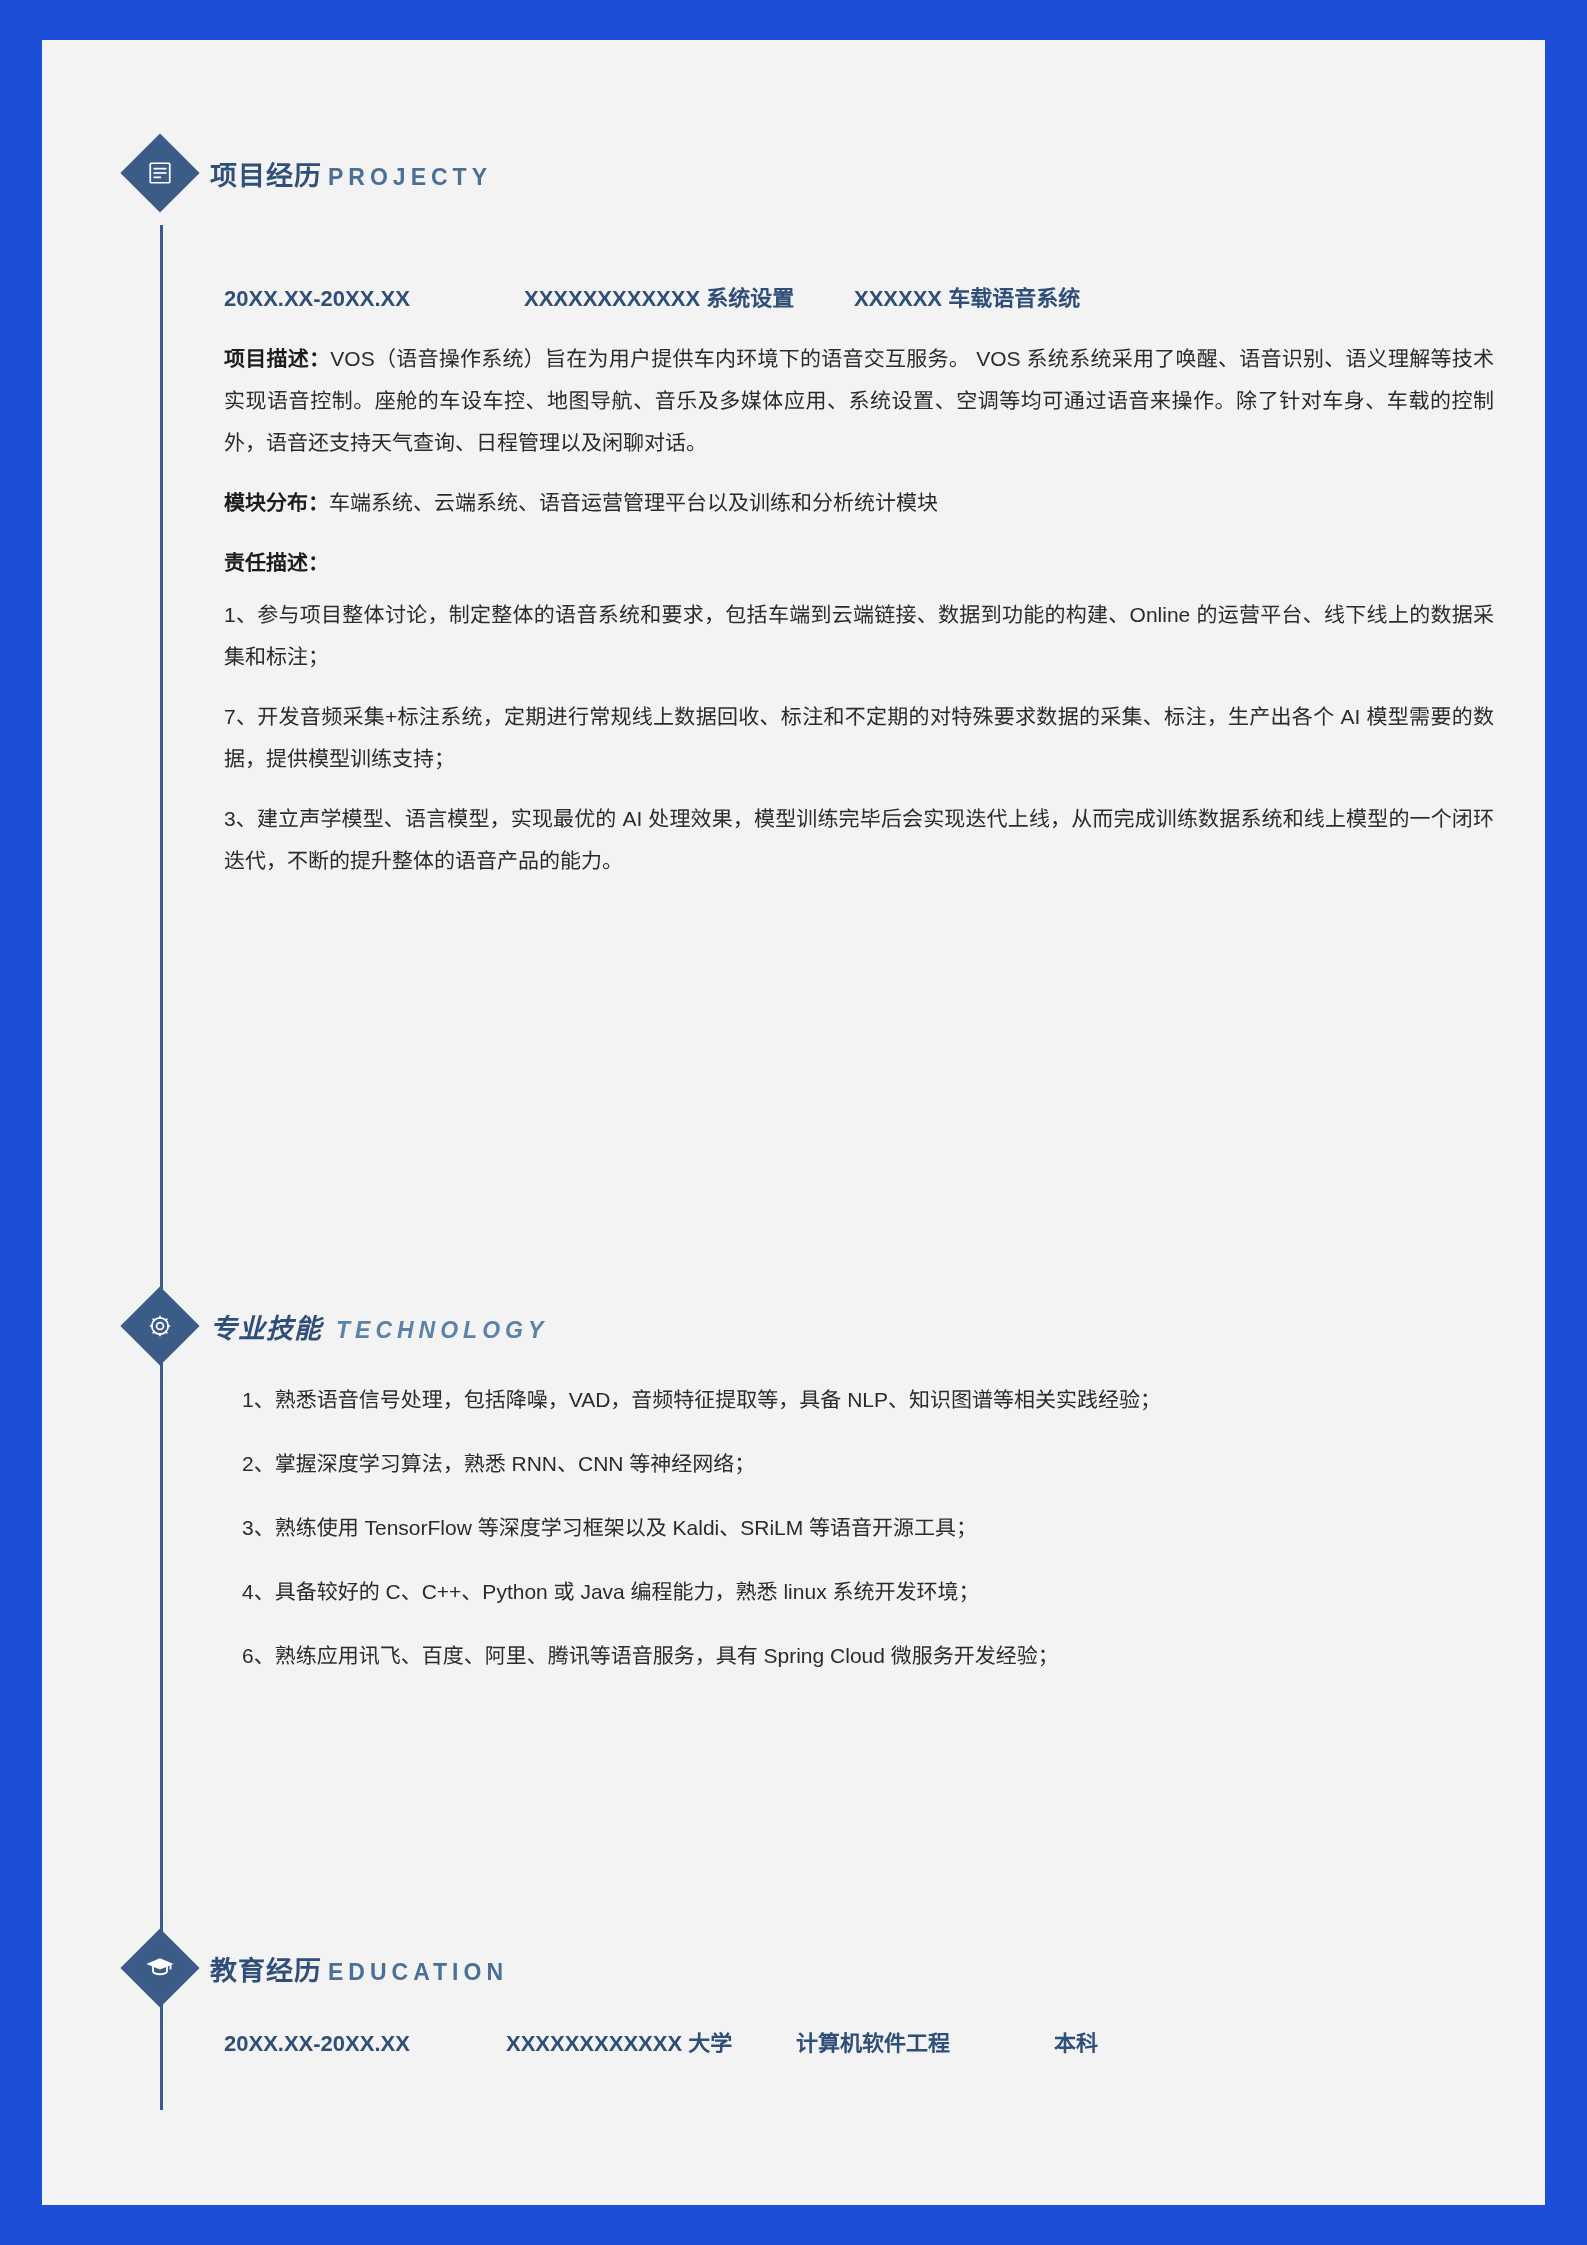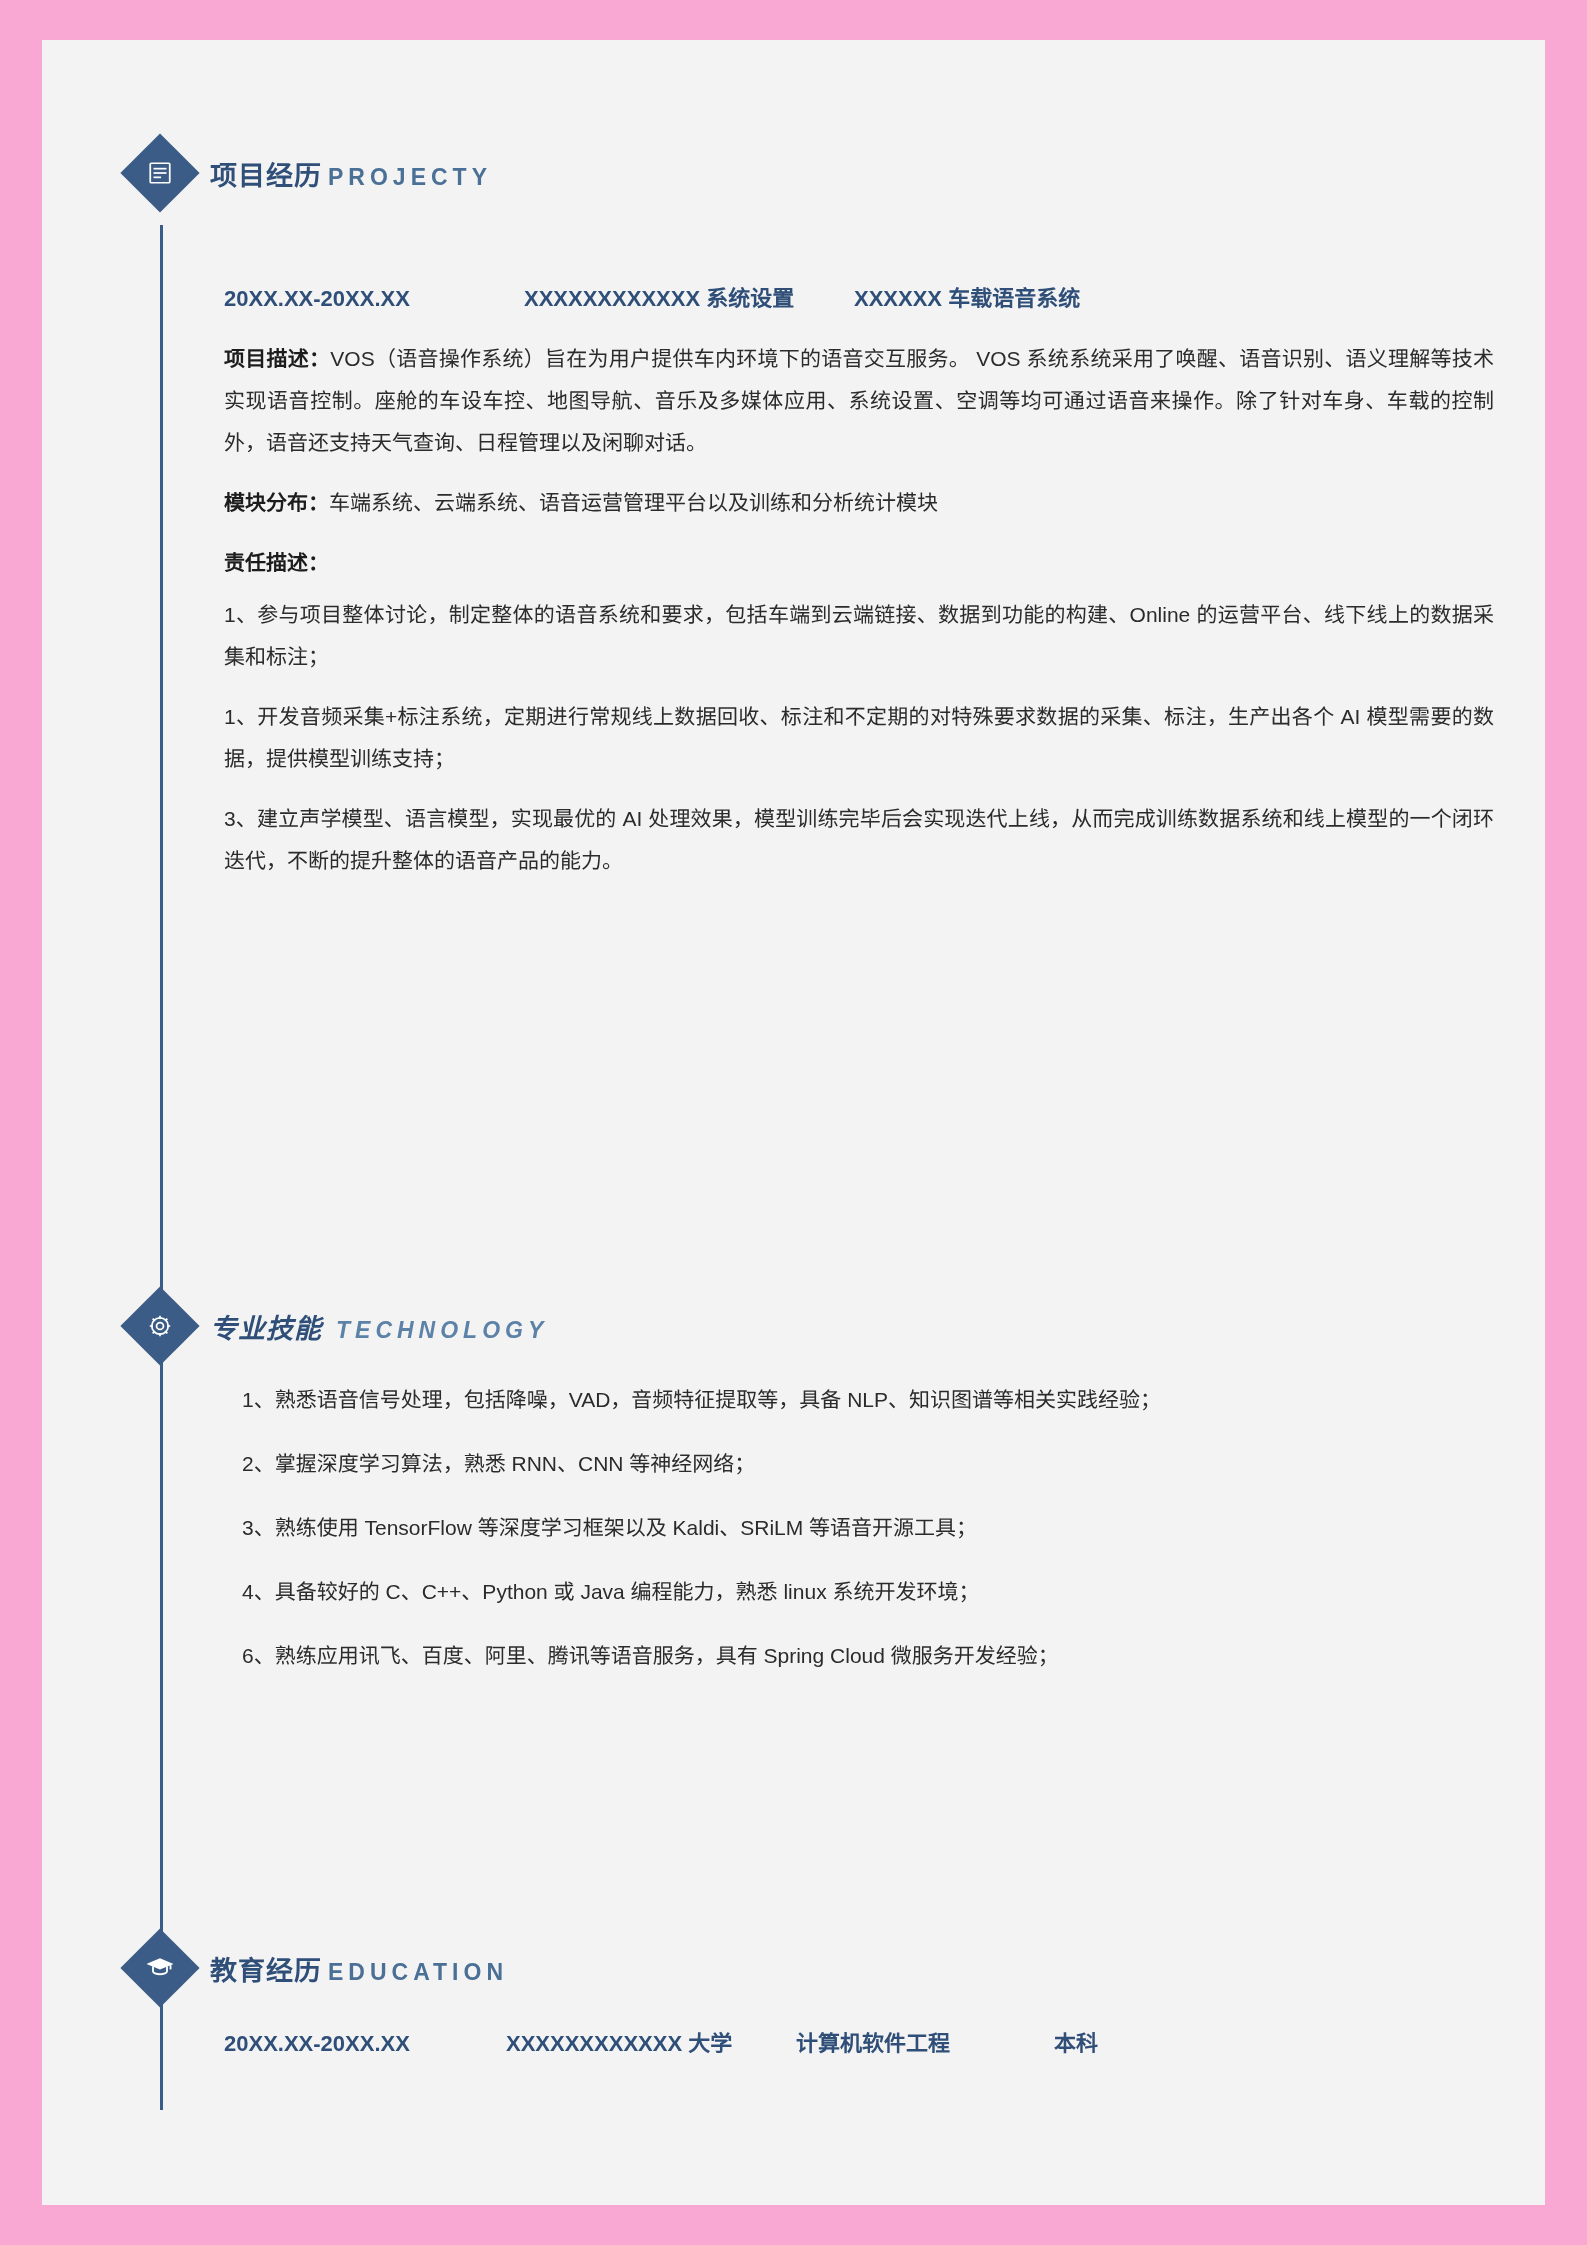--- a/index.html
+++ b/index.html
@@ -7,21 +7,21 @@
     padding: 0;
     background: #f0f0f0;
   }
   body {
     font-family: "Liberation Sans", "DejaVu Sans", sans-serif;
   }
   .page {
     position: relative;
     width: 1587px;
     height: 2245px;
-    background: #f9a8d4;
+    background: #1d4ed8;
     box-sizing: border-box;
     overflow: hidden;
   }
   .sheet {
     position: absolute;
     left: 42px;
     top: 40px;
     width: 1503px;
     height: 2165px;
     background: #f3f3f3;
@@ -166,21 +166,21 @@
         <span class="c3">XXXXXX 车载语音系统</span>
       </div>
 
       <p class="para"><b>项目描述：</b><span>VOS（语音操作系统）旨在为用户提供车内环境下的语音交互服务。 VOS 系统系统采用了唤醒、语音识别、语义理解等技术实现语音控制。座舱的车设车控、地图导航、音乐及多媒体应用、系统设置、空调等均可通过语音来操作。除了针对车身、车载的控制外，语音还支持天气查询、日程管理以及闲聊对话。</span></p>
 
       <p class="para"><b>模块分布：</b><span>车端系统、云端系统、语音运营管理平台以及训练和分析统计模块</span></p>
 
       <p class="label-line">责任描述：</p>
 
       <p class="para">1、参与项目整体讨论，制定整体的语音系统和要求，包括车端到云端链接、数据到功能的构建、Online 的运营平台、线下线上的数据采集和标注；</p>
-      <p class="para">1、开发音频采集+标注系统，定期进行常规线上数据回收、标注和不定期的对特殊要求数据的采集、标注，生产出各个 AI 模型需要的数据，提供模型训练支持；</p>
+      <p class="para">7、开发音频采集+标注系统，定期进行常规线上数据回收、标注和不定期的对特殊要求数据的采集、标注，生产出各个 AI 模型需要的数据，提供模型训练支持；</p>
       <p class="para">3、建立声学模型、语言模型，实现最优的 AI 处理效果，模型训练完毕后会实现迭代上线，从而完成训练数据系统和线上模型的一个闭环迭代，不断的提升整体的语音产品的能力。</p>
     </div>
 
     <div class="section-head" style="left:118px; top:1258px;font-style:italic;">
       <div class="diamond">
         <span class="glyph">
           <svg width="26" height="26" viewBox="0 0 24 24" fill="none" stroke="#ffffff" stroke-width="1.6">
             <circle cx="12" cy="12" r="3.2"></circle>
             <path d="M12 2.5v3M12 18.5v3M2.5 12h3M18.5 12h3M5.2 5.2l2.1 2.1M16.7 16.7l2.1 2.1M18.8 5.2l-2.1 2.1M7.3 16.7l-2.1 2.1"></path>
             <circle cx="12" cy="12" r="7.6"></circle>

